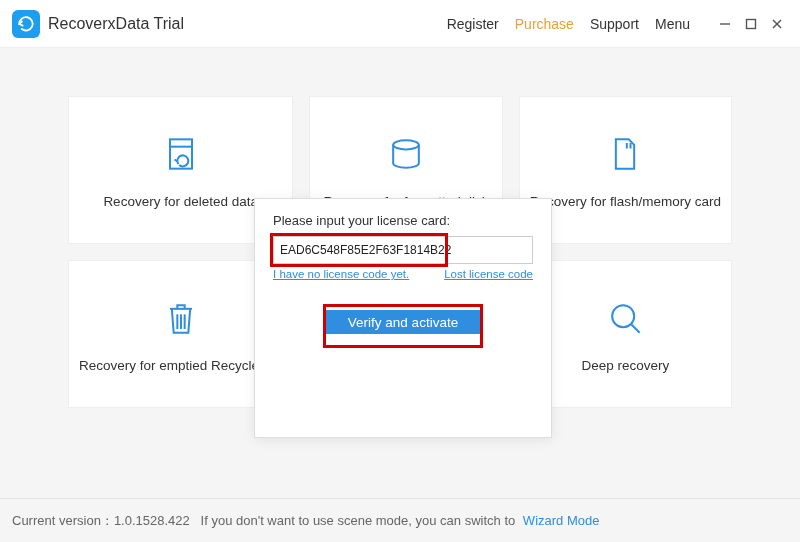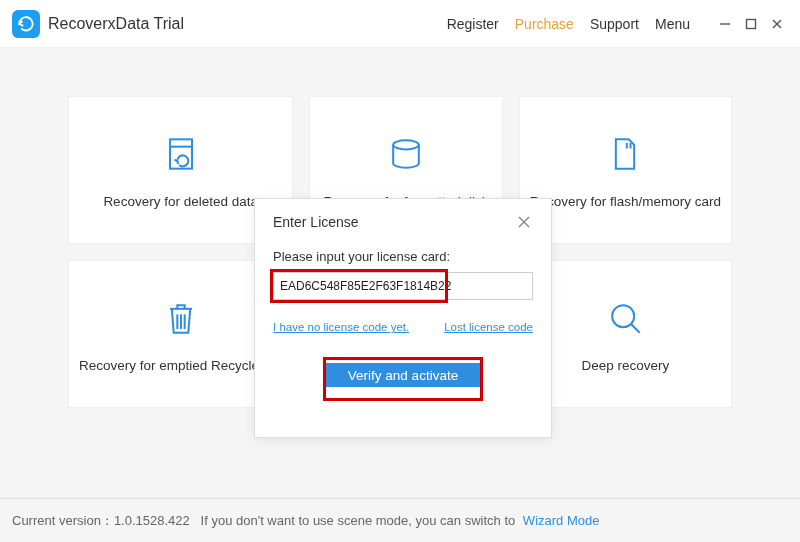--- a/index.html
+++ b/index.html
@@ -26,21 +26,21 @@
   .footer { height: 44px; background: #f5f5f5; border-top: 1px solid #e3e3e3; display: flex; align-items: center; padding: 0 12px; font-size: 13px; color: #666; }
   .footer-center { position: absolute; left: 50%; transform: translateX(-50%); color: #666; }
   .footer-link { color: #2f8ee0; cursor: pointer; margin-left: 4px; margin-top: 12px; }
 
   .modal { position: absolute; left: 254px; top: 150px; width: 298px; height: 240px; background: #fff; border: 1px solid #ddd; box-shadow: 0 2px 12px rgba(0,0,0,0.08); padding: 14px 18px; }
   .modal-head { display: flex; align-items: center; justify-content: space-between; margin-bottom: 18px; }
   .modal-title { font-size: 14px; color: #333; }
   .modal-close { width: 18px; height: 18px; cursor: pointer; color: #888; display:flex; align-items:center; justify-content:center; }
   .modal-close svg { width: 12px; height: 12px; }
   .modal-prompt { font-size: 13px; color: #333; margin-bottom: 8px; }
-  .input-wrap { position: relative; margin-bottom: 21px; border-radius: 13px; }
+  .input-wrap { position: relative; margin-bottom: 4px; border-radius: 13px; }
   .license-input { width: 100%; height: 28px; border: 1px solid #ccc; padding: 0 6px; font-size: 12px; font-family: "Segoe UI", Arial, sans-serif; color: #222; }
   .hi-input { position: absolute; left: -3px; top: -3px; width: 178px; height: 34px; border: 3px solid #d10000; pointer-events: none; }
   .modal-links { display: flex; justify-content: space-between; font-size: 11.5px; margin-bottom: 30px; }
   .modal-links a { color: #2f8ee0; text-decoration: underline; cursor: pointer; }
   .btn-wrap { position: relative; display: flex; justify-content: center; }
   .activate-btn { background: #2f8ee0; color: #fff; border: none; height: 24px; padding: 0 22px; font-size: 13.5px; cursor: pointer; }
   .hi-btn { position: absolute; left: 50%; transform: translateX(-50%); top: -6px; width: 160px; height: 44px; border: 3px solid #d10000; pointer-events: none; }
 </style>
 </head>
 <body>
@@ -148,29 +148,20 @@
             <circle cx="22" cy="22" r="12"></circle>
               <line x1="31" y1="31" x2="40" y2="40"></line>
           </svg>
         </div>
         <div class="label">Deep recovery</div>
       </div>
 
     </div>
 
     <div class="modal">
-      <div class="modal-head">
-        <div class="modal-title">Enter License</div>
-        <div class="modal-close">
-          <svg viewBox="0 0 12 12">
-              <line x1="1" y1="1" x2="11" y2="11" stroke="currentColor" stroke-width="1.4"></line>
-              <line x1="11" y1="1" x2="1" y2="11" stroke="currentColor" stroke-width="1.4"></line>
-            </svg>
-        </div>
-      </div>
       <div class="modal-prompt">Please input your license card:</div>
       <div class="input-wrap">
         <input class="license-input" type="text" value="EAD6C548F85E2F63F1814B22" style="">
         <div class="hi-input"></div>
       </div>
       <div class="modal-links">
         <a>I have no license code yet.</a>
         <a>Lost license code</a>
       </div>
       <div class="btn-wrap">

